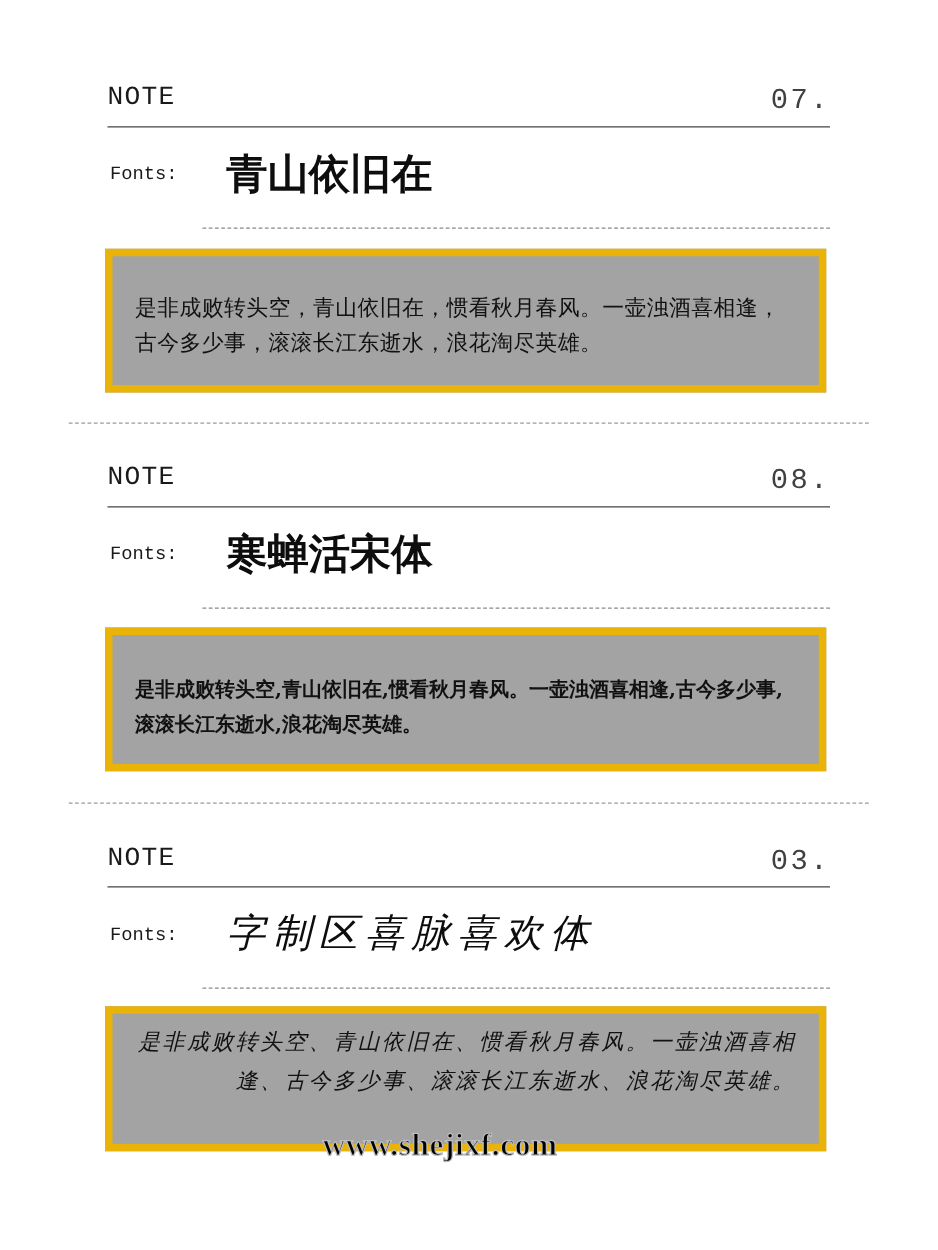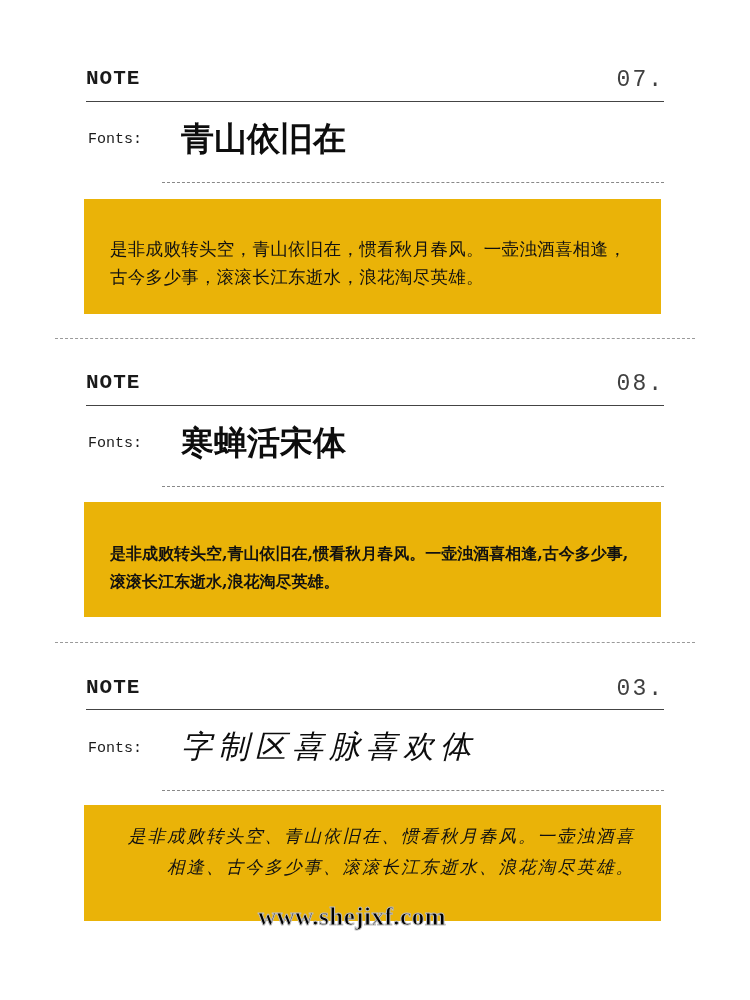--- a/index.html
+++ b/index.html
@@ -1,27 +1,27 @@
 <!DOCTYPE html>
 <html><head>
 <meta charset="utf-8">
 <style>
   html, body { margin: 0; padding: 0; background: #ffffff; }
   body { width: 750px; height: 1000px; position: relative; overflow: hidden; color: #111; font-family: "DejaVu Serif", serif; }
   .section { position: absolute; left: 0; width: 750px; }
   .note-header { position: absolute; left: 86px; width: 578px; height: 30px; }
-  .note-label { position: absolute; left: 0; top: 0; font-family: "Liberation Mono", "DejaVu Sans Mono", monospace; font-weight: bold; font-size: 21px; letter-spacing: 1px; color: #1a1a1a; }
+  .note-label { position: absolute; left: 0; top: 0; font-family: "Liberation Mono", "DejaVu Sans Mono", monospace; font-weight: normal; font-size: 21px; letter-spacing: 1px; color: #1a1a1a; }
   .note-num { position: absolute; right: 0; top: 0; font-family: "Liberation Mono", "DejaVu Sans Mono", monospace; font-size: 23px; letter-spacing: 2px; color: #404040; }
   .note-rule { position: absolute; left: 86px; width: 578px; height: 0; border-top: 1.5px solid #444; }
   .fonts-row { position: absolute; left: 88px; height: 50px; }
   .fonts-label { position: absolute; left: 0; top: 14px; font-family: "Liberation Mono", "DejaVu Sans Mono", monospace; font-weight: normal; font-size: 15px; color: #1a1a1a; white-space: nowrap; }
   .font-name { position: absolute; left: 93px; top: 0; font-family: "DejaVu Serif", serif; font-weight: bold; font-size: 33px; color: #0d0d0d; white-space: nowrap; }
   .font-name.script { font-weight: normal; font-style: italic; letter-spacing: 6px; font-size: 31px; }
   .short-dash { position: absolute; left: 162px; width: 502px; height: 0; border-top: 1px dashed #888; }
-  .sample-box { position: absolute; left: 84px; width: 577px; border: 8px solid #eab308; box-sizing: border-box; background: #eab308; }
+  .sample-box { position: absolute; left: 84px; width: 577px; border: 6px solid #eab308; box-sizing: border-box; background: #a3a3a3; }
   .sample-text { position: absolute; left: 18px; right: 18px; font-size: 17.5px; line-height: 28px; color: #111; }
   .sample-text.mincho { font-family: "DejaVu Serif", serif; letter-spacing: 0.3px; }
   .sample-text.song { font-family: "DejaVu Serif", serif; font-weight: bold; font-size: 16px; }
   .sample-text.script { font-family: "DejaVu Serif", serif; font-style: italic; font-size: 17.5px; line-height: 31px; letter-spacing: 2px; }
   .divider { position: absolute; left: 55px; width: 640px; height: 0; border-top: 1px dashed #9a9a9a; }
   .watermark { position: absolute; left: 258px; top: 903px; font-family: Liberation Serif, serif; font-weight: bold; font-size: 25px; color: #000000; -webkit-text-stroke: 1px #bdbdbd; letter-spacing: 0.5px; }
 </style>
 </head>
 <body>
 

